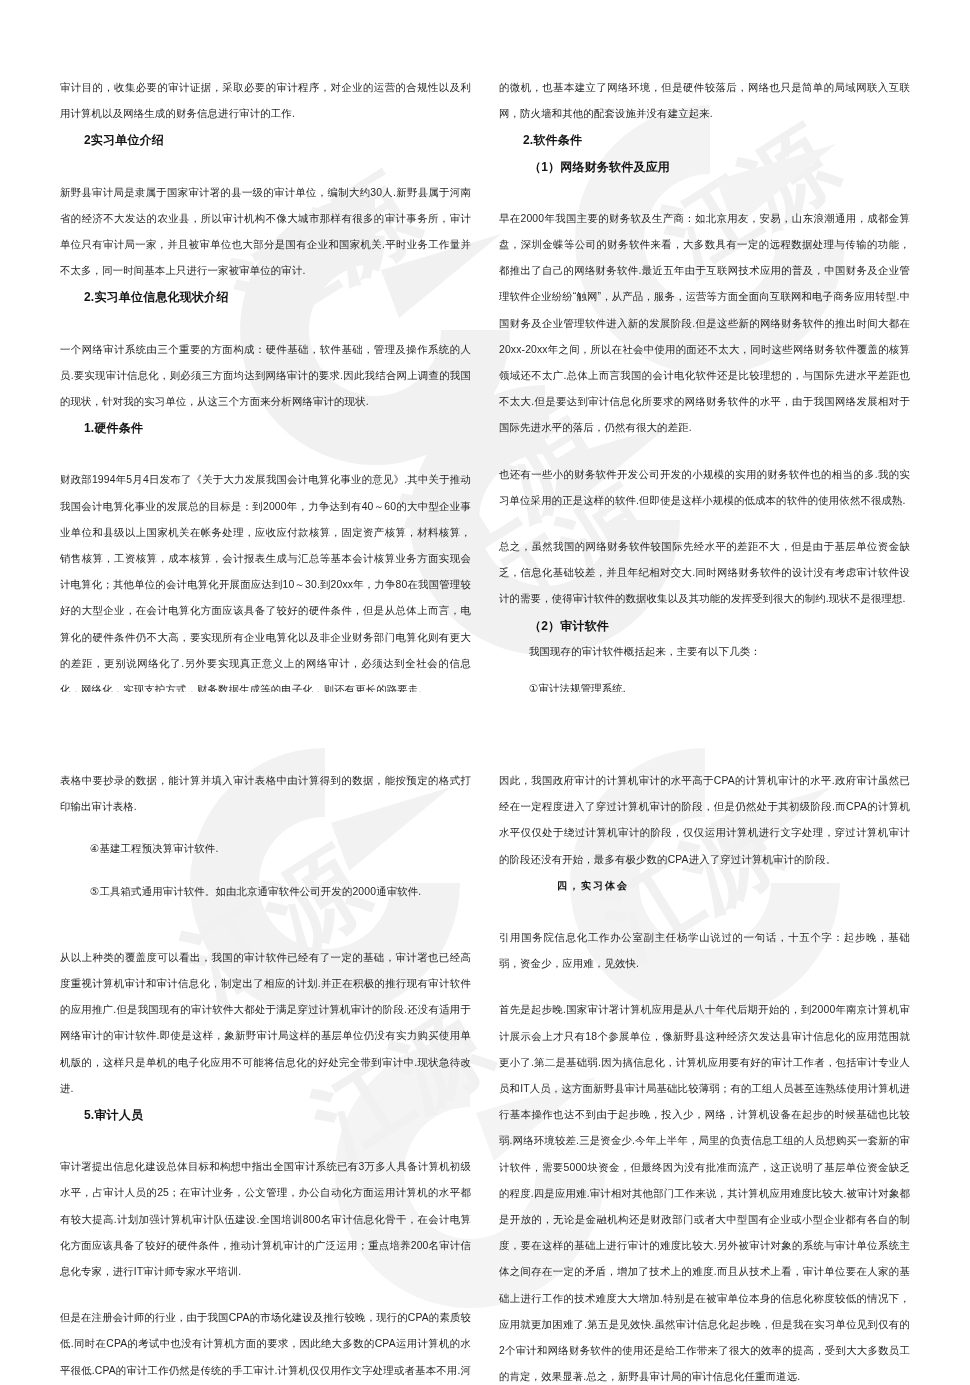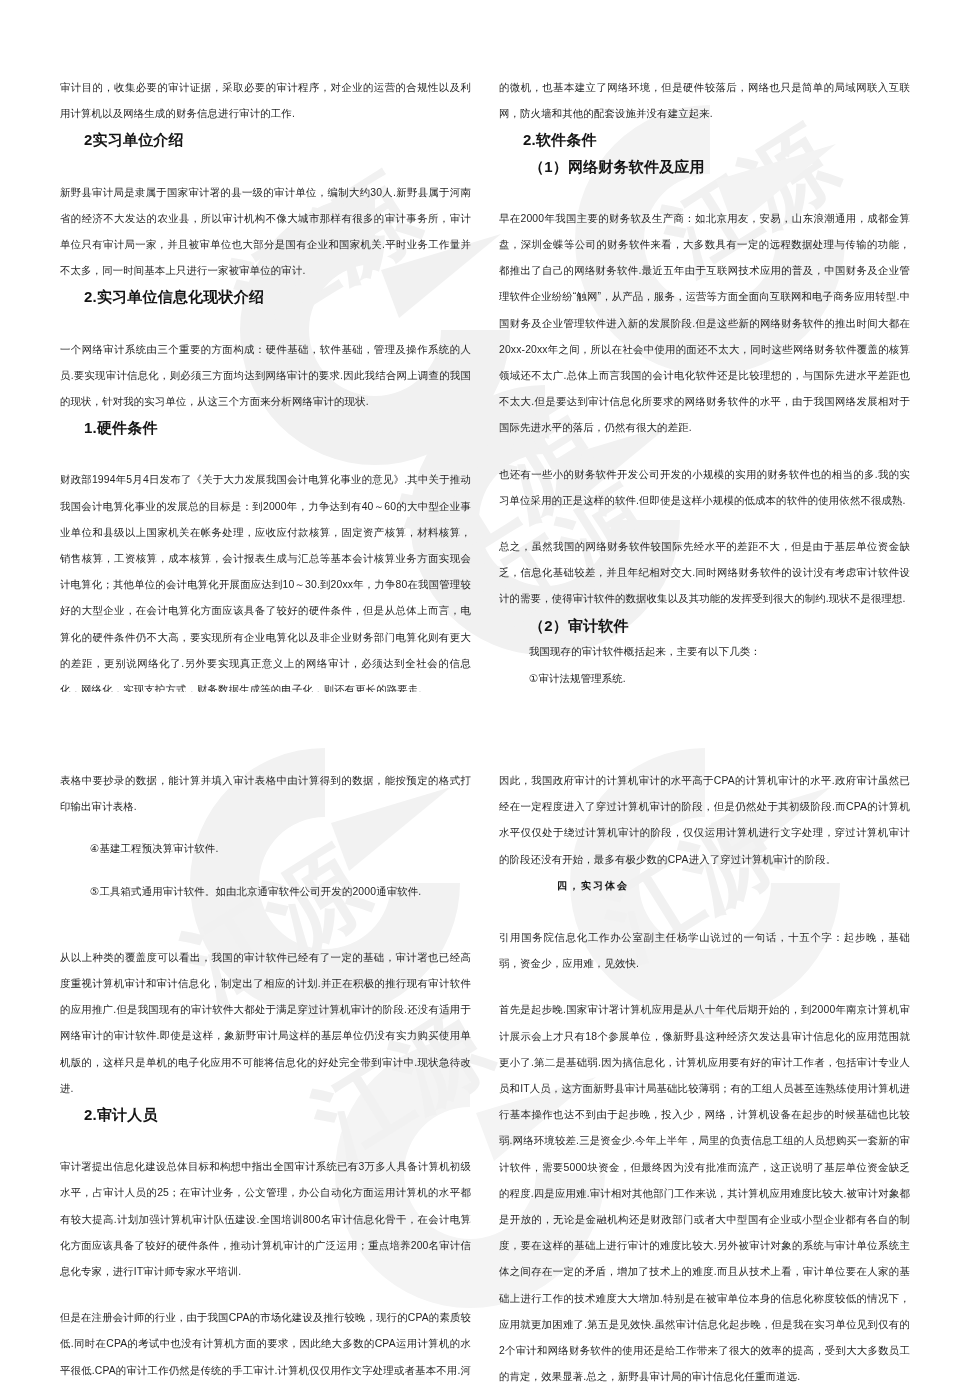--- a/index.html
+++ b/index.html
@@ -50,21 +50,21 @@
     color: #262626;
     letter-spacing: 0.15px;
     text-align: justify;
     text-justify: inter-ideograph;
     margin: 0;
   }
 
   p.body + p.body { margin-top: 26px; }
 
   h3.heading {
-    font-size: 15px;
+    font-size: 12px;
     line-height: 26.2px;
     font-weight: bold;
     color: #141414;
     letter-spacing: 0.2px;
     margin: 0;
   }
 
   .ind1 { padding-left: 24px; }
   .ind2 { padding-left: 30px; }
   .ind-item { padding-left: 30px; }
@@ -154,21 +154,21 @@
         <h3 class="heading ind1">2.软件条件</h3>
         <h3 class="heading ind2">（1）网络财务软件及应用</h3>
         <div class="gap-m"></div>
         <p class="body">早在2000年我国主要的财务软及生产商：如北京用友，安易，山东浪潮通用，成都金算盘，深圳金蝶等公司的财务软件来看，大多数具有一定的远程数据处理与传输的功能，都推出了自己的网络财务软件.最近五年由于互联网技术应用的普及，中国财务及企业管理软件企业纷纷“触网”，从产品，服务，运营等方面全面向互联网和电子商务应用转型.中国财务及企业管理软件进入新的发展阶段.但是这些新的网络财务软件的推出时间大都在20xx-20xx年之间，所以在社会中使用的面还不太大，同时这些网络财务软件覆盖的核算领域还不太广.总体上而言我国的会计电化软件还是比较理想的，与国际先进水平差距也不太大.但是要达到审计信息化所要求的网络财务软件的水平，由于我国网络发展相对于国际先进水平的落后，仍然有很大的差距.</p>
         <div class="gap-s"></div>
         <p class="body">也还有一些小的财务软件开发公司开发的小规模的实用的财务软件也的相当的多.我的实习单位采用的正是这样的软件.但即使是这样小规模的低成本的软件的使用依然不很成熟.</p>
         <div class="gap-s"></div>
         <p class="body">总之，虽然我国的网络财务软件较国际先经水平的差距不大，但是由于基层单位资金缺乏，信息化基础较差，并且年纪相对交大.同时网络财务软件的设计没有考虑审计软件设计的需要，使得审计软件的数据收集以及其功能的发挥受到很大的制约.现状不是很理想.</p>
         <h3 class="heading ind2">（2）审计软件</h3>
         <p class="body ind-item">我国现存的审计软件概括起来，主要有以下几类：</p>
-        <p class="body ind-item" style="margin-top:1px">①审计法规管理系统.</p>
+        <p class="body ind-item" style="margin-top:11px">①审计法规管理系统.</p>
         <p class="body ind-item" style="margin-top:0">②审计抽样软件.</p>
 
       </div>
     </div>
   </div>
 
   <div class="page-gap"></div>
 
   <div class="page">
 
@@ -192,21 +192,21 @@
 
     <div class="page-inner">
 
       <div class="col">
         <p class="body">表格中要抄录的数据，能计算并填入审计表格中由计算得到的数据，能按预定的格式打印输出审计表格.</p>
         <p class="body ind-item" style="margin-top:16px">④基建工程预决算审计软件.</p>
         <p class="body ind-item" style="margin-top:16px">⑤工具箱式通用审计软件。如由北京通审软件公司开发的2000通审软件.</p>
         <div class="gap-s"></div>
         <div class="gap-s"></div>
         <p class="body">从以上种类的覆盖度可以看出，我国的审计软件已经有了一定的基础，审计署也已经高度重视计算机审计和审计信息化，制定出了相应的计划.并正在积极的推行现有审计软件的应用推广.但是我国现有的审计软件大都处于满足穿过计算机审计的阶段.还没有适用于网络审计的审计软件.即使是这样，象新野审计局这样的基层单位仍没有实力购买使用单机版的，这样只是单机的电子化应用不可能将信息化的好处完全带到审计中.现状急待改进.</p>
-        <h3 class="heading ind1">2.审计人员</h3>
+        <h3 class="heading ind1">5.审计人员</h3>
         <div class="gap-m"></div>
         <p class="body">审计署提出信息化建设总体目标和构想中指出全国审计系统已有3万多人具备计算机初级水平，占审计人员的25；在审计业务，公文管理，办公自动化方面运用计算机的水平都有较大提高.计划加强计算机审计队伍建设.全国培训800名审计信息化骨干，在会计电算化方面应该具备了较好的硬件条件，推动计算机审计的广泛运用；重点培养200名审计信息化专家，进行IT审计师专家水平培训.</p>
         <div class="gap-s"></div>
         <p class="body">但是在注册会计师的行业，由于我国CPA的市场化建设及推行较晚，现行的CPA的素质较低.同时在CPA的考试中也没有计算机方面的要求，因此绝大多数的CPA运用计算机的水平很低.CPA的审计工作仍然是传统的手工审计.计算机仅仅用作文字处理或者基本不用.河南省新野县审计局共有4名注册审计师，并且年纪相对交大，都已经习惯了手工审计的步骤，很难使他们接受新的计算机的审计流程.其他审计人员有的计算机基础较好，能够熟练操作计算机，但是很难把审计业务和计算机信息化结合起来进行.</p>
       </div>
 
       <div class="col">
         <p class="body">因此，我国政府审计的计算机审计的水平高于CPA的计算机审计的水平.政府审计虽然已经在一定程度进入了穿过计算机审计的阶段，但是仍然处于其初级阶段.而CPA的计算机水平仅仅处于绕过计算机审计的阶段，仅仅运用计算机进行文字处理，穿过计算机审计的阶段还没有开始，最多有极少数的CPA进入了穿过计算机审计的阶段。</p>
         <h3 class="heading center-ish">四，实习体会</h3>
         <div class="gap-m"></div>

